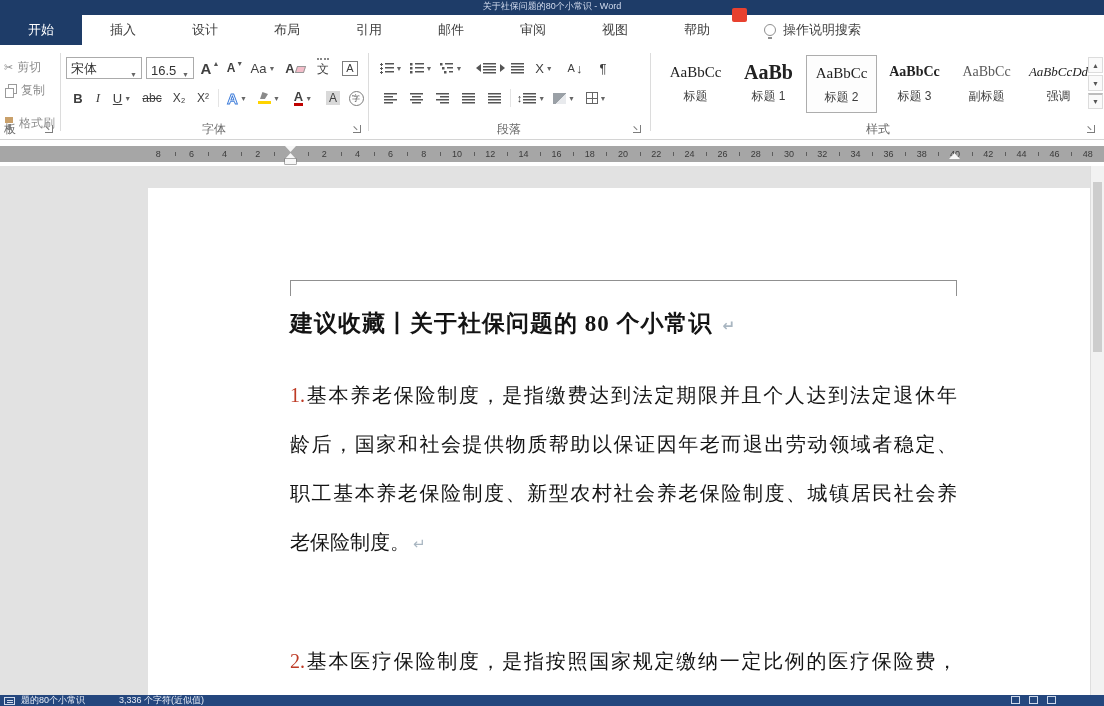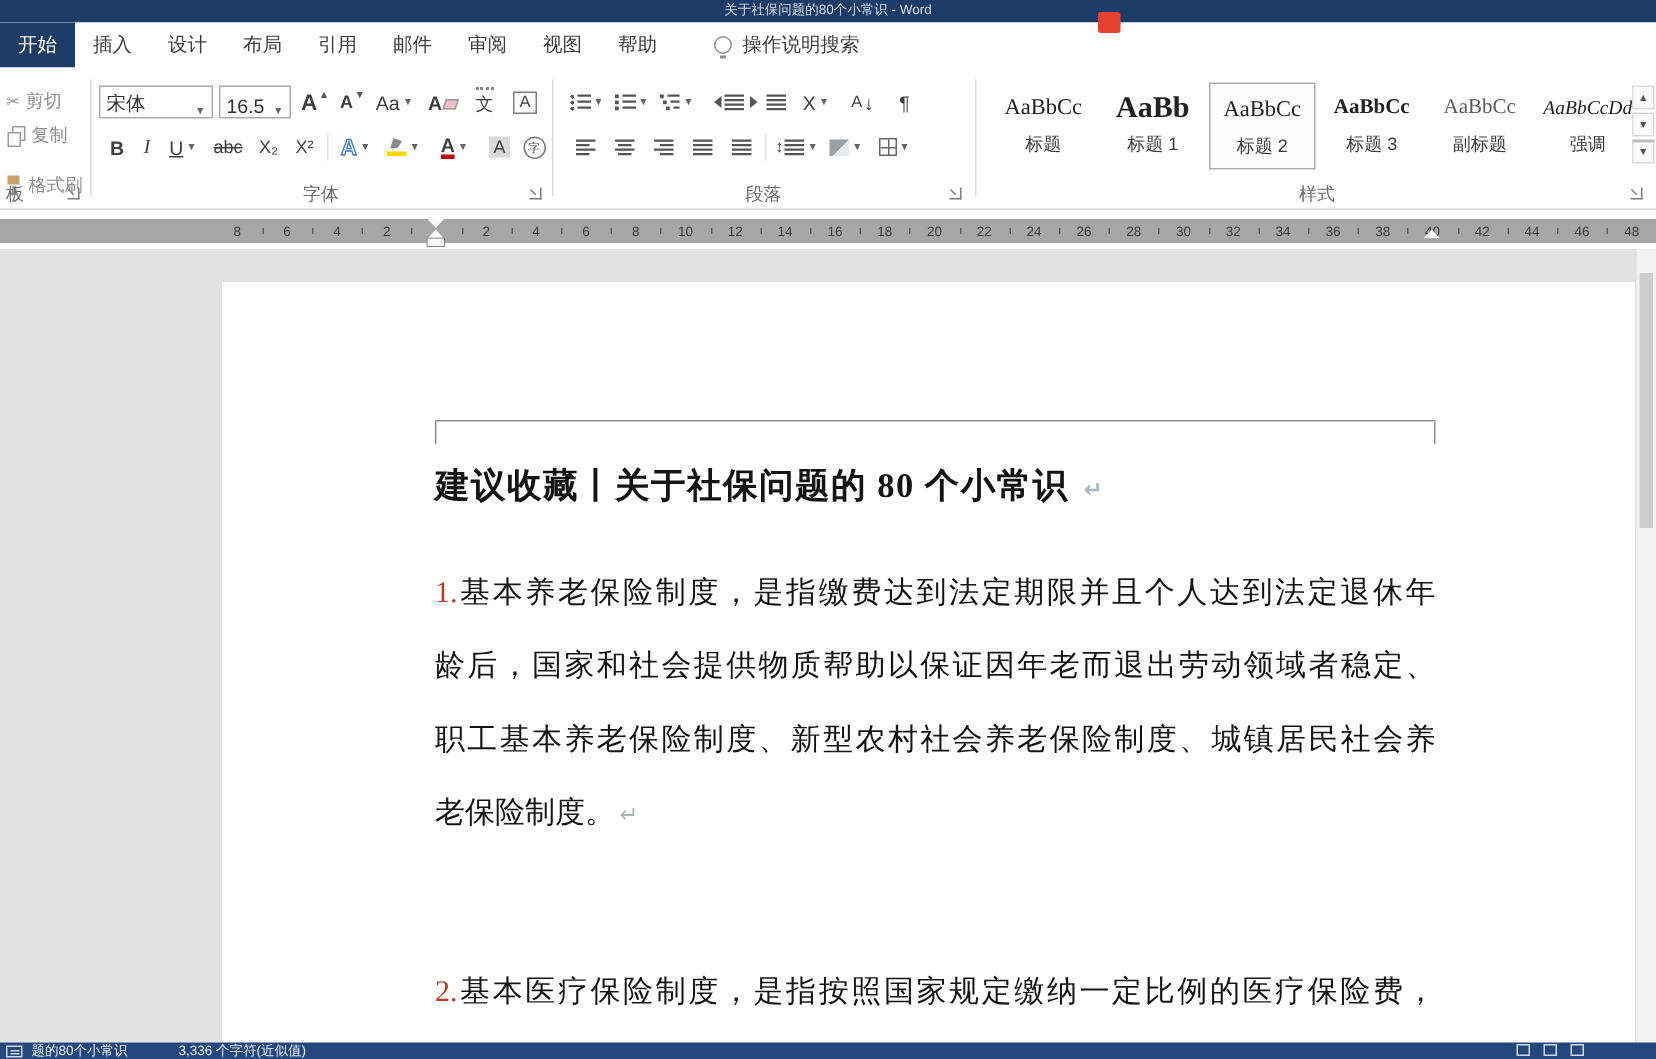--- a/index.html
+++ b/index.html
@@ -8,21 +8,21 @@
          font-family:"Liberation Sans","DejaVu Sans",sans-serif; background:#fff; }
 
   
   .titlebar { position:absolute; left:0; top:0; width:1104px; height:15px;
               background:#1e3c68; color:#d3dcee; font-size:9px;
               display:flex; align-items:flex-start; justify-content:center; overflow:hidden; }
 
   
   .tabrow { position:absolute; left:0; top:15px; width:1104px; height:30px;
             background:#fff; display:flex; align-items:stretch; }
-  .tab { padding:0 12px; display:flex; align-items:center; font-size:13px; color:#3d3d3d; cursor:default; }
+  .tab { padding:0 28px; display:flex; align-items:center; font-size:13px; color:#3d3d3d; cursor:default; }
   .tab.active { background:#1e3c68; color:#fff; }
   .tellme { display:flex; align-items:center; margin-left:26px; font-size:13px; color:#3d3d3d; gap:7px; }
   .bulb { width:12px; height:12px; border-radius:50%; border:1.5px solid #8f8f8f; position:relative; }
   .bulb::after { content:""; position:absolute; left:2.5px; bottom:-3.5px; width:4px; height:2px; background:#8f8f8f; }
   .badge { position:absolute; left:732px; top:8px; width:15px; height:14px; background:#e8412f; border-radius:2px; }
 
   
   .ribbon { position:absolute; left:0; top:45px; width:1104px; height:95px;
             background:#fff; border-bottom:1px solid #d4d4d4; font-size:13px; color:#3f3f3f; }
   .vdiv { position:absolute; top:8px; width:1px; height:78px; background:#dcdcdc; }

